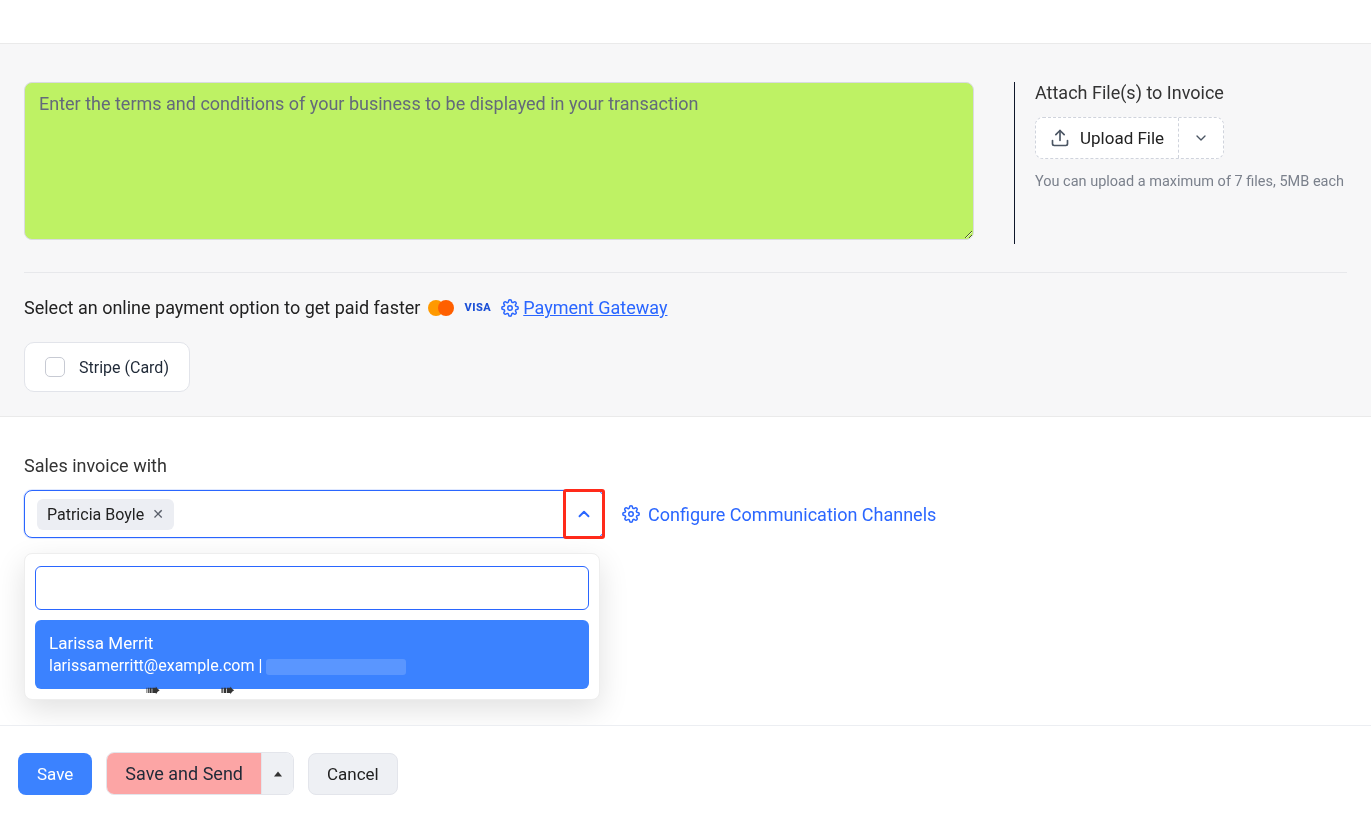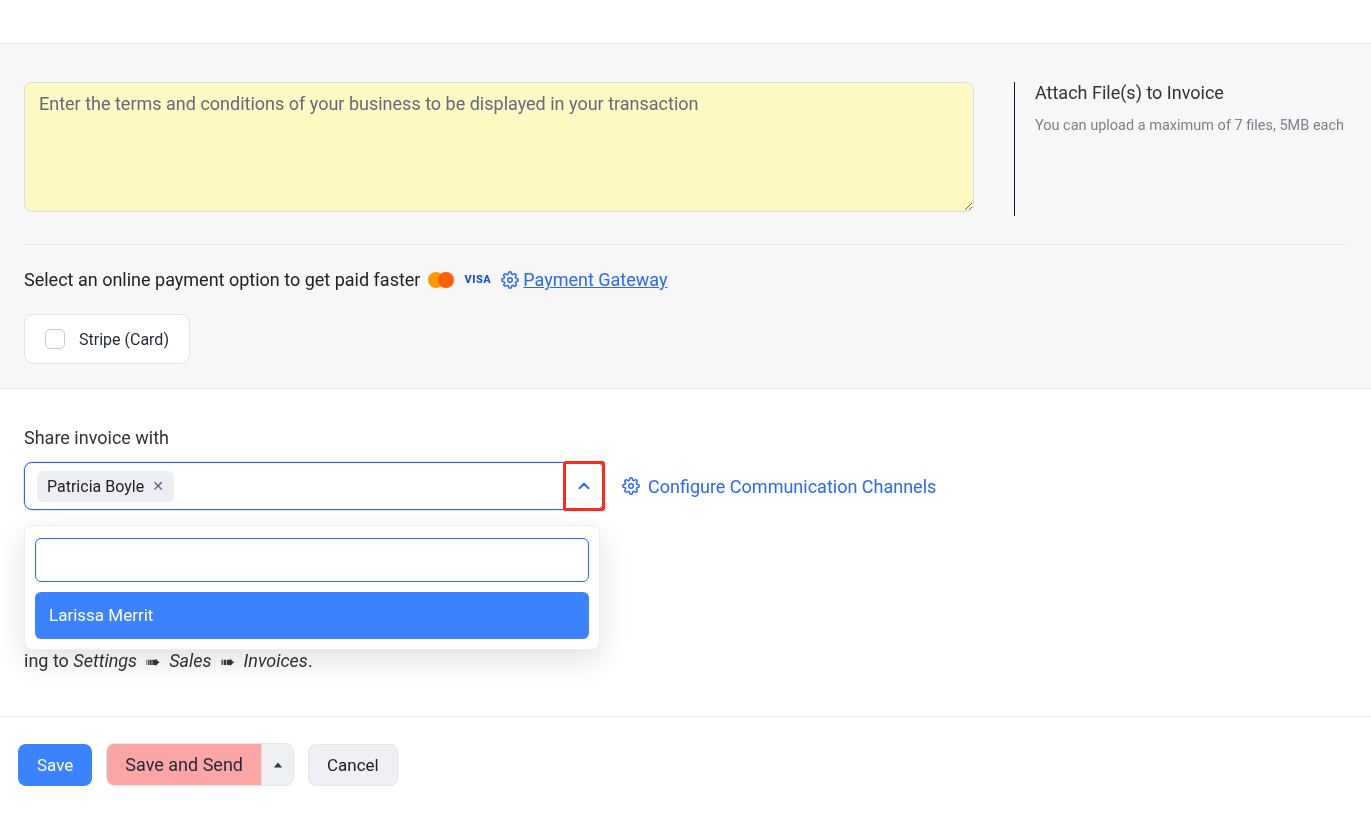--- a/index.html
+++ b/index.html
@@ -29,24 +29,24 @@
   .col-left { flex: 0 0 950px; }
   .col-right { flex: 1; border-left: 1px solid #0f172a; padding-left: 20px; }
   .label {
     font-size: 18px;
     color: #333;
     margin-bottom: 14px;
     font-weight: 400;
   }
   .textarea {
     width: 100%;
-    height: 130px;
+    height: 158px;
     border: 1px solid #d9dbe0;
     border-radius: 8px;
-    background: #fef9c3;
+    background: #bef264;
     padding: 10px 14px;
     font-size: 18px;
     font-family: inherit;
     color: #333;
     resize: both;
   }
   .textarea::placeholder { color: #636a7a; }
   .upload-group {
     display: inline-flex;
     border: 1px dashed #cfd3dc;
@@ -221,21 +221,21 @@
   .hint {
     margin-top: 140px;
     font-size: 18px;
     color: #333;
   }
   .hint em { font-style: italic; }
   .arrow-ico { display:inline-block; transform: translateY(1px); color:#333; margin:0 4px; }
 
   .footer {
     position: fixed;
-    left: 0; right: 0; bottom: 16px;
+    left: 0; right: 0; bottom: 7px;
     background: #fff;
     border-top: 1px solid #eceef2;
     padding: 26px 18px;
     display: flex;
     gap: 14px;
     align-items: center;
   }
   .btn {
     border-radius: 8px;
     font-size: 17px;
@@ -262,20 +262,39 @@
 
 <div class="top-blank"></div>
 
 <div class="section-gray">
   <div class="cols">
     <div class="col-left">
       <textarea class="textarea" placeholder="Enter the terms and conditions of your business to be displayed in your transaction" style=""></textarea>
     </div>
     <div class="col-right">
       <div class="label">Attach File(s) to Invoice</div>
+      <div class="upload-group">
+        <div class="upload-btn">
+          <span>
+            <svg width="20" height="20" viewBox="0 0 24 24" fill="none" stroke="#4b5563" stroke-width="2" stroke-linecap="round" stroke-linejoin="round">
+                <path d="M21 15v4a2 2 0 0 1-2 2H5a2 2 0 0 1-2-2v-4"></path>
+                <polyline points="17 8 12 3 7 8"></polyline>
+                <line x1="12" y1="3" x2="12" y2="15"></line>
+              </svg>
+          </span>
+          <span>Upload File</span>
+        </div>
+        <div class="upload-caret">
+          <span>
+            <svg width="16" height="16" viewBox="0 0 24 24" fill="none" stroke="#4b5563" stroke-width="2" stroke-linecap="round" stroke-linejoin="round">
+                <polyline points="6 9 12 15 18 9"></polyline>
+              </svg>
+          </span>
+        </div>
+      </div>
       <div class="upload-help">You can upload a maximum of 7 files, 5MB each</div>
     </div>
   </div>
 
   <div class="divider"></div>
 
   <div class="payrow">
     <span>Select an online payment option to get paid faster</span>
     <span class="mc">
         <span class="c1"></span>
@@ -291,21 +310,21 @@
     <a href="#" class="link-blue">Payment Gateway</a>
   </div>
 
   <div class="stripe-box">
     <span class="chk"></span>
     <span>Stripe (Card)</span>
   </div>
 </div>
 
 <div class="section-white">
-  <div class="label">Share invoice with</div>
+  <div class="label">Sales invoice with</div>
 
   <div style="display:flex; align-items:center;">
     <div class="share-field">
       <div class="share-input">
         <span class="chip">
           <span>Patricia Boyle</span>
           <span class="x">✕</span>
         </span>
       </div>
       <div class="share-toggle">
@@ -325,20 +344,25 @@
           </svg>
       </span>
       <span>Configure Communication Channels</span>
     </span>
   </div>
 
   <div class="dropdown">
     <input class="dd-search" type="text" value="" style="">
     <div class="dd-item">
       <div>Larissa Merrit</div>
+      <div class="dd-email">
+        <span>larissamerritt@example.com</span>
+        <span> | </span>
+        <span class="dd-blur"></span>
+      </div>
     </div>
   </div>
 
   <div class="hint">
     <span>ing to </span>
     <em>Settings</em>
     <span class="arrow-ico">➠</span>
     <em>Sales</em>
     <span class="arrow-ico">➠</span>
     <em>Invoices</em><span>.</span>

